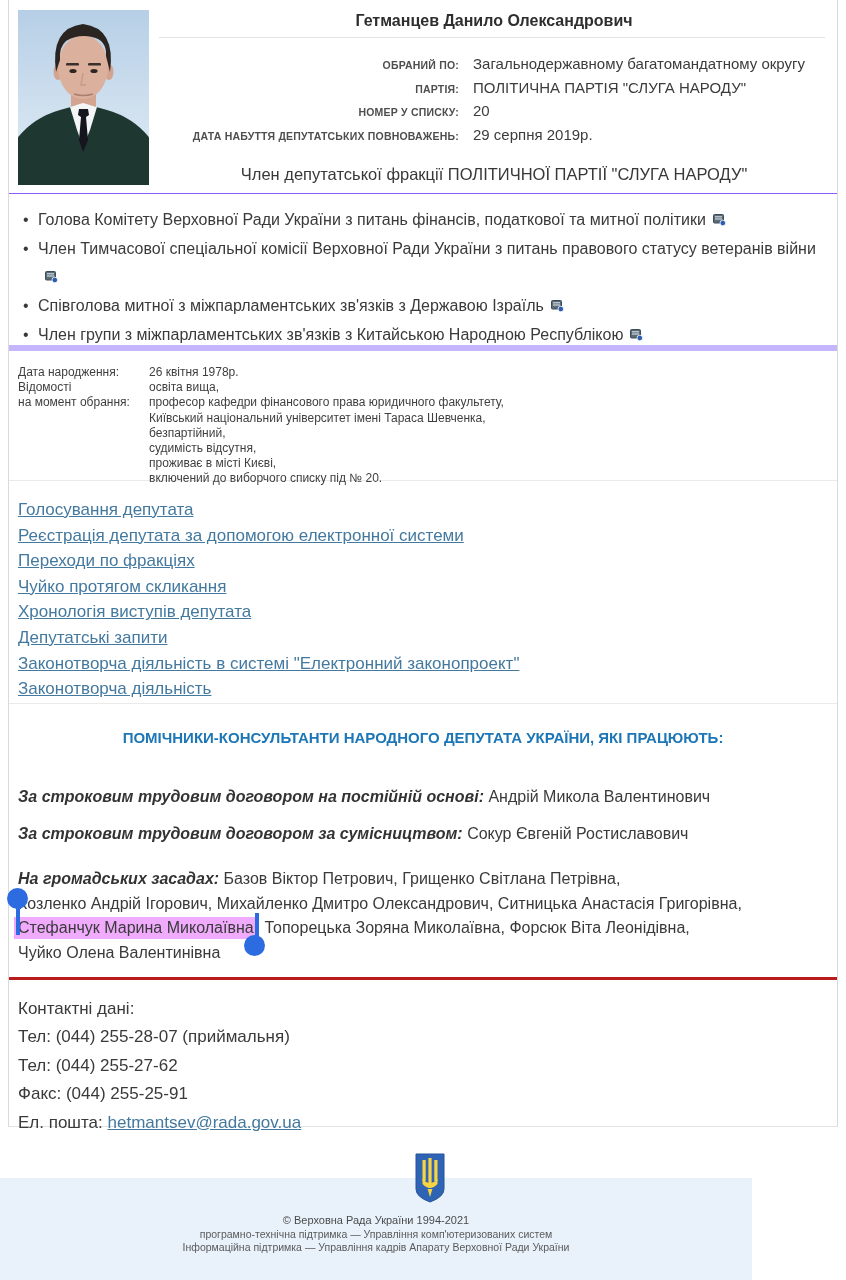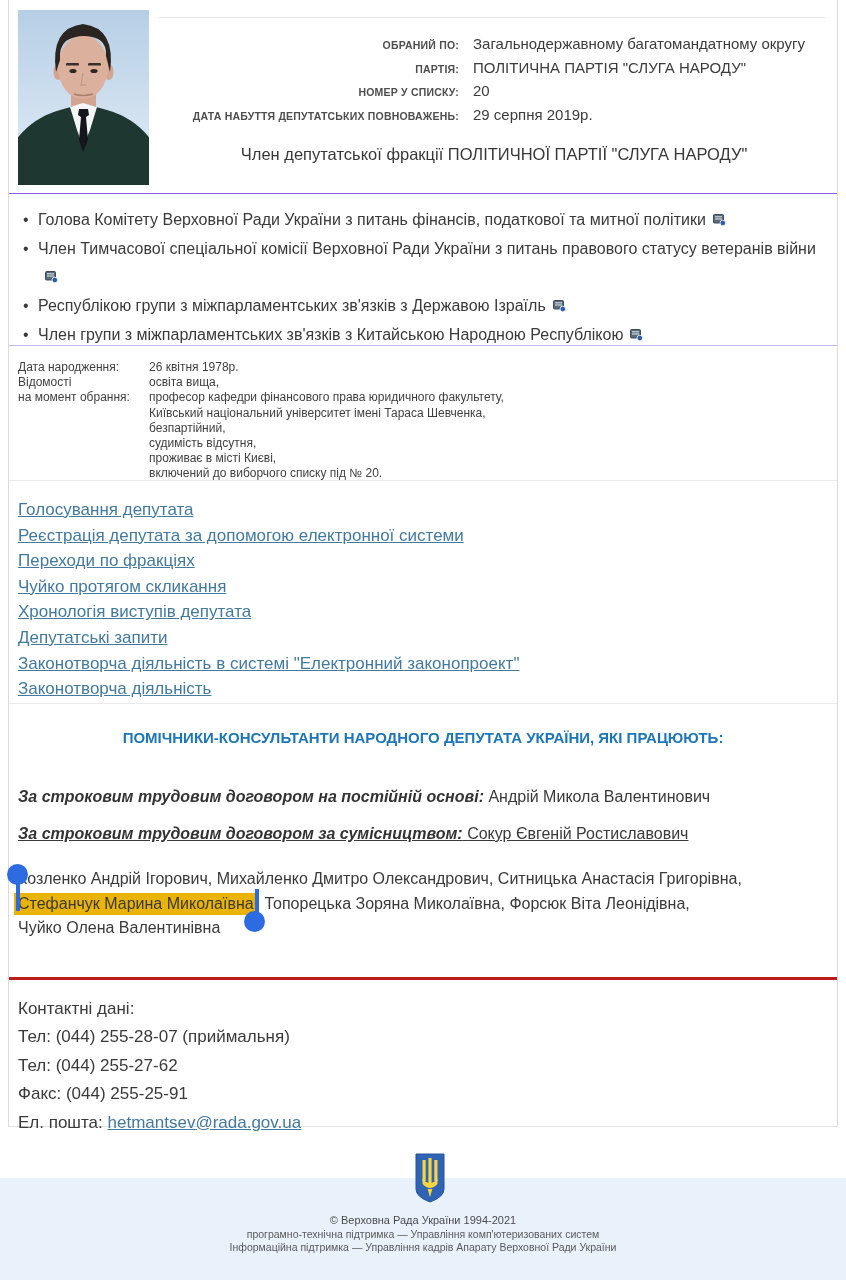--- a/index.html
+++ b/index.html
@@ -30,50 +30,50 @@
   .flabel { width:300px; text-align:right; font-size:10.5px; font-weight:bold; color:#4e4e4e; flex:none; letter-spacing:.2px; }
   .fvalue { padding-left:14px; font-size:15px; color:#3c3c3c; white-space:nowrap; }
   .fraction { text-align:center; font-size:16.5px; color:#383838; margin-top:16px; }
   
   .bullets { height:152px; padding:12px 2px 0 9px; border-top:1px solid #8b5cf6; font-size:16px; color:#3a3a3a; }
   .bullets ul { list-style:none; }
   .bullets li { padding-left:20px; position:relative; line-height:28px; }
   .bullets li::before { content:"\2022"; position:absolute; left:5px; top:0; color:#3a3a3a; }
   .hicon { display:inline-block; vertical-align:-1px; margin-left:7px; cursor:pointer; }
   
-  .details { height:135px; padding:14px 8px 0 9px; border-top:1px solid #c4b5fd;
+  .details { height:135px; padding:14px 8px 0 9px; border-top:6px solid #c4b5fd;
              display:flex; font-size:12px; line-height:15.2px; color:#3f3f3f; }
   .dlabels { width:131px; flex:none; }
   .dvalues { flex:1; }
   
   .links { height:223px; padding:16px 8px 0 9px; border-top:1px solid #eaeaea; }
   .links div { line-height:25.6px; }
   .links a { font-size:17px; color:#44799f; text-decoration:underline; }
   
   .assistants { height:274px; padding:0 9px; border-top:1px solid #eaeaea; }
   .a-heading { margin-top:25px; text-align:center; font-weight:bold; font-size:15px; color:#1d76b5; }
   .apara { font-size:16px; color:#3a3a3a; }
   .p1 { margin-top:42px; }
-  .p2 { margin-top:19px;text-decoration:underline; }
+  .p2 { margin-top:19px; }
   .p3 { margin-top:24px; line-height:24.5px; }
   .albl { font-weight:bold; font-style:italic; color:#333333; }
-  .highlight { background:#eab308; padding:2px 2px 3px 4px; margin-left:-4px; }
+  .highlight { background:#f0abfc; padding:2px 2px 3px 4px; margin-left:-4px; }
   .sel-anchor { display:inline-block; position:relative; width:0; height:0; }
   .knob { position:absolute; width:21px; height:21px; border-radius:50%; background:#2d6be0; z-index:6; }
   .stem { position:absolute; width:4px; background:#2d6be0; z-index:6; }
   .knob-start { left:-11px; top:-45px; }
   .stem-start { left:-2px; top:-26px; height:28px; }
   .stem-end { left:-1px; top:-20px; height:24px; }
   .knob-end { left:-12px; top:2px; }
   
   .contacts { height:150px; padding:15px 8px 0 9px; border-top:3px solid #b91c1c;
               font-size:17px; line-height:28.4px; color:#3a3a3a; }
   .contacts a { color:#44799f; text-decoration:underline; }
   
-  .footer { position:absolute; top:1127px; left:0; width:846px; height:153px; }
+  .footer { position:absolute; top:1127px; left:0; width:752px; height:153px; }
   .band { position:absolute; top:51px; left:0; right:0; bottom:0; background:#e9f2fb; }
   .shield { position:absolute; left:415px; top:26px; width:30px; height:50px; }
   .ftext { position:absolute; top:87px; left:0; width:100%; text-align:center; }
   .fcopy { font-size:11px; color:#4a4a4a; margin-bottom:2px; }
   .fline { font-size:10.5px; line-height:12.5px; color:#5a5a5a; }
 </style>
 </head>
 <body>
 
 <div class="card">
@@ -98,20 +98,21 @@
         <ellipse cx="55" cy="61" rx="3.6" ry="2" fill="#2e2620"></ellipse>
         <ellipse cx="76" cy="61" rx="3.6" ry="2" fill="#2e2620"></ellipse>
         <path d="M65,63 L63,75 L68,75" stroke="#c79a86" stroke-width="1.4" fill="none"></path>
         <path d="M56,84 Q65,87 75,84" stroke="#a97f6e" stroke-width="1.6" fill="none"></path>
         <path d="M-2,176 V130 Q14,108 42,100 L60,95 H71 L89,100 Q117,108 133,130 V176 Z" fill="#1e3831"></path>
         <path d="M52,97 L65,93 L79,97 L72,120 L65,137 L59,120 Z" fill="#f4f6f6"></path>
         <path d="M61,99 H70 L71,105 L68,107 L70,130 L65,142 L61,130 L63,107 L60,105 Z" fill="#15151d"></path>
       </svg>
     </div>
     <div class="head-right">
+      <div class="name">Гетманцев Данило Олександрович</div>
       <div class="name-rule"></div>
       <div class="fields">
         <div class="frow">
           <div class="flabel">ОБРАНИЙ ПО:</div>
           <div class="fvalue">Загальнодержавному багатомандатному округу</div>
         </div>
         <div class="frow">
           <div class="flabel">ПАРТІЯ:</div>
           <div class="fvalue">ПОЛІТИЧНА ПАРТІЯ "СЛУГА НАРОДУ"</div>
         </div>
@@ -135,21 +136,21 @@
               <rect x="2" y="2.2" width="7" height="1.2" fill="#cfd8df"></rect>
               <rect x="2" y="4.4" width="7" height="1.2" fill="#cfd8df"></rect>
               <circle cx="9.8" cy="9" r="2.8" fill="#2b5cb0" stroke="#ffffff" stroke-width="0.8"></circle>
             </svg></span></li>
       <li><span>Член Тимчасової спеціальної комісії Верховної Ради України з питань правового статусу ветеранів війни</span><span class="hicon"><svg width="13" height="12" viewBox="0 0 13 12">
               <rect x="0.5" y="0.5" width="10" height="8.5" rx="1" fill="#5a6b78" stroke="#3e4c57"></rect>
               <rect x="2" y="2.2" width="7" height="1.2" fill="#cfd8df"></rect>
               <rect x="2" y="4.4" width="7" height="1.2" fill="#cfd8df"></rect>
               <circle cx="9.8" cy="9" r="2.8" fill="#2b5cb0" stroke="#ffffff" stroke-width="0.8"></circle>
             </svg></span></li>
-      <li><span>Республікою групи з міжпарламентських зв'язків з Державою Ізраїль</span><span class="hicon"><svg width="13" height="12" viewBox="0 0 13 12">
+      <li><span>Співголова митної з міжпарламентських зв'язків з Державою Ізраїль</span><span class="hicon"><svg width="13" height="12" viewBox="0 0 13 12">
               <rect x="0.5" y="0.5" width="10" height="8.5" rx="1" fill="#5a6b78" stroke="#3e4c57"></rect>
               <rect x="2" y="2.2" width="7" height="1.2" fill="#cfd8df"></rect>
               <rect x="2" y="4.4" width="7" height="1.2" fill="#cfd8df"></rect>
               <circle cx="9.8" cy="9" r="2.8" fill="#2b5cb0" stroke="#ffffff" stroke-width="0.8"></circle>
             </svg></span></li>
       <li><span>Член групи з міжпарламентських зв'язків з Китайською Народною Республікою</span><span class="hicon"><svg width="13" height="12" viewBox="0 0 13 12">
               <rect x="0.5" y="0.5" width="10" height="8.5" rx="1" fill="#5a6b78" stroke="#3e4c57"></rect>
               <rect x="2" y="2.2" width="7" height="1.2" fill="#cfd8df"></rect>
               <rect x="2" y="4.4" width="7" height="1.2" fill="#cfd8df"></rect>
               <circle cx="9.8" cy="9" r="2.8" fill="#2b5cb0" stroke="#ffffff" stroke-width="0.8"></circle>
@@ -184,20 +185,21 @@
     <div><a href="#">Депутатські запити</a></div>
     <div><a href="#">Законотворча діяльність в системі "Електронний законопроект"</a></div>
     <div><a href="#">Законотворча діяльність</a></div>
   </div>
 
   <div class="assistants">
     <div class="a-heading">ПОМІЧНИКИ-КОНСУЛЬТАНТИ НАРОДНОГО ДЕПУТАТА УКРАЇНИ, ЯКІ ПРАЦЮЮТЬ:</div>
     <div class="apara p1"><span class="albl">За строковим трудовим договором на постійній основі:</span> <span>Андрій Микола Валентинович</span></div>
     <div class="apara p2"><span class="albl">За строковим трудовим договором за сумісництвом:</span> <span>Сокур Євгеній Ростиславович</span></div>
     <div class="apara p3">
+      <div><span class="albl">На громадських засадах:</span> <span>Базов Віктор Петрович, Грищенко Світлана Петрівна,</span></div>
       <div>Козленко Андрій Ігорович, Михайленко Дмитро Олександрович, Ситницька Анастасія Григорівна,</div>
       <div><span class="sel-anchor"><span class="knob knob-start"></span><span class="stem stem-start"></span></span><span class="highlight">Стефанчук Марина Миколаївна</span><span class="sel-anchor"><span class="stem stem-end"></span><span class="knob knob-end"></span></span><span>, Топорецька Зоряна Миколаївна, Форсюк Віта Леонідівна,</span></div>
       <div>Чуйко Олена Валентинівна</div>
     </div>
   </div>
 
   <div class="contacts">
     <div>Контактні дані:</div>
     <div>Тел: (044) 255-28-07 (приймальня)</div>
     <div>Тел: (044) 255-27-62</div>

